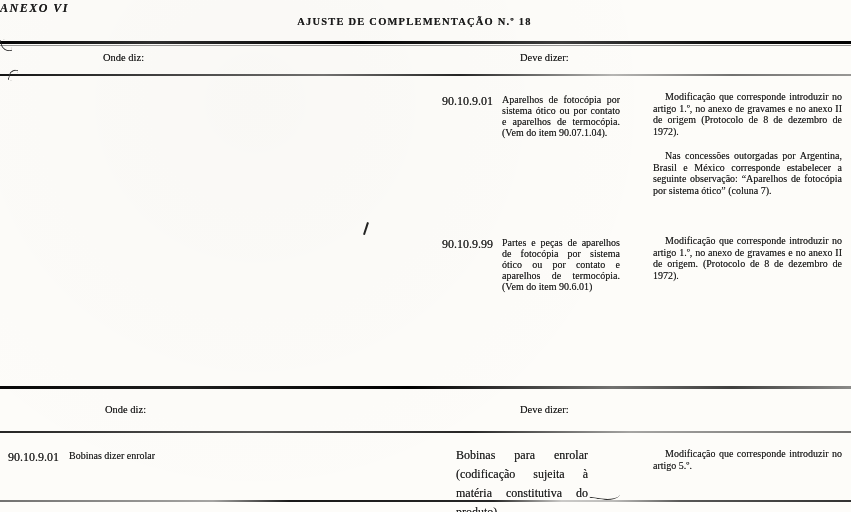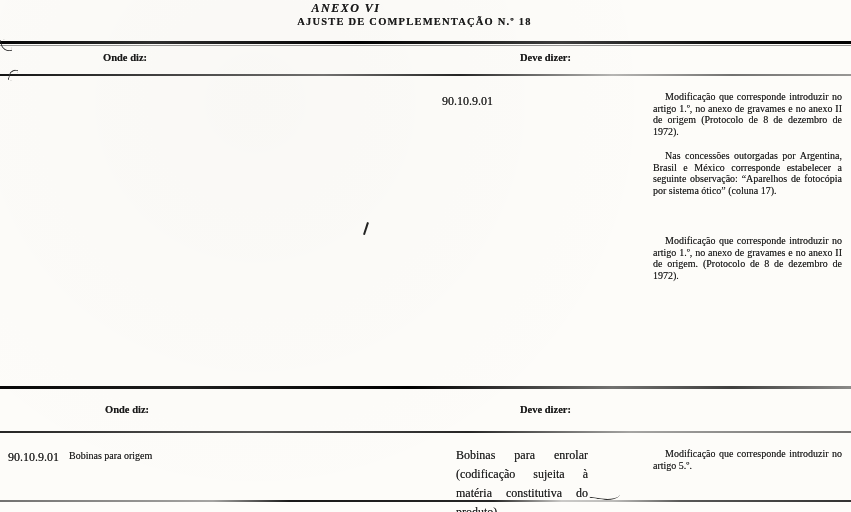--- a/index.html
+++ b/index.html
@@ -7,21 +7,21 @@
     width:851px;height:512px;
     background:#fdfcf9;
     font-family:"Liberation Serif","DejaVu Serif",serif;
     color:#1b1b1b;
     overflow:hidden;
   }
   .page{position:relative;width:851px;height:512px;background:
     radial-gradient(circle at 30% 20%, rgba(0,0,0,0.015), transparent 60%),
     #fdfcf9;}
   .doc-title{
-    position:absolute;top:1px;left:0;width:692px;text-align:center;
+    position:absolute;top:1px;left:0;width:692px;text-align:left;
     font-size:12px;font-weight:700;font-style:italic;letter-spacing:1.5px;
     text-shadow:0 0 0.6px rgba(0,0,0,.65);
   }
   .doc-subtitle{
     position:absolute;top:16px;left:0;width:829px;text-align:center;
     font-size:10.5px;font-weight:700;letter-spacing:1.2px;
     text-shadow:0 0 0.6px rgba(0,0,0,.6);
   }
   .rule{position:absolute;left:0;right:0;}
   .rule-a{top:41px;height:3px;
@@ -29,21 +29,21 @@
   .rule-a::after{content:"";position:absolute;left:0;right:0;top:4px;height:1px;background:rgba(0,0,0,.40);}
   .rule-b{top:74px;height:2px;
     background:linear-gradient(90deg,rgba(0,0,0,.92),rgba(0,0,0,.55) 38%,rgba(0,0,0,.85) 54%,rgba(0,0,0,.28) 72%,rgba(0,0,0,.55) 86%,rgba(0,0,0,.4));}
   .rule-c{top:386px;height:3px;
     background:linear-gradient(90deg,#080808,#1f1f1f 22%,#000 48%,rgba(0,0,0,.55) 72%,rgba(0,0,0,.75) 86%,rgba(0,0,0,.45));}
   .rule-d{top:431px;height:2px;
     background:linear-gradient(90deg,rgba(0,0,0,.85),rgba(0,0,0,.65) 30%,rgba(0,0,0,.85) 55%,rgba(0,0,0,.35) 74%,rgba(0,0,0,.55));}
   .rule-e{top:500px;height:2px;
     background:linear-gradient(90deg,rgba(0,0,0,.55),rgba(0,0,0,.35) 25%,rgba(0,0,0,.9) 34%,rgba(0,0,0,.85) 58%,rgba(0,0,0,.2) 66%,rgba(0,0,0,.25) 72%,rgba(0,0,0,.65) 80%,rgba(0,0,0,.8));}
   .hdr{
-    position:absolute;font-size:10.5px;font-weight:700;
+    position:absolute;font-size:10.5px;font-weight:400;
     text-shadow:0 0 0.5px rgba(0,0,0,.6);
   }
   .hdr-onde-1{left:103px;top:52px;}
   .hdr-deve-1{left:520px;top:52px;}
   .hdr-onde-2{left:105px;top:404px;}
   .hdr-deve-2{left:520px;top:404px;}
   .mid-block{position:absolute;left:442px;width:182px;display:flex;gap:9px;}
   .mid-r1{top:94px;}
   .mid-r2{top:237px;}
   .code{
@@ -93,40 +93,45 @@
 
   <div class="rule rule-a"></div>
 
   <span class="hdr hdr-onde-1">Onde diz:</span>
   <span class="hdr hdr-deve-1">Deve dizer:</span>
 
   <div class="rule rule-b"></div>
 
   <div class="mid-block mid-r1">
     <span class="code">90.10.9.01</span>
+    <div class="desc">Aparelhos de fotocópia por sistema ótico ou por contato e aparelhos de termocópia. (Vem do item 90.07.1.04).</div>
   </div>
   <div class="note-block nb-r1">
     <p class="note">Modificação que corresponde introduzir no artigo 1.º, no anexo de gravames e no anexo II de origem (Protocolo de 8 de dezembro de 1972).</p>
-    <p class="note">Nas concessões outorgadas por Argentina, Brasil e México corresponde estabelecer a seguinte observação: “Aparelhos de fotocópia por sistema ótico” (coluna 17).</p>
+    <p class="note">Nas concessões outorgadas por Argentina, Brasil e México corresponde estabelecer a seguinte observação: “Aparelhos de fotocópia por sistema ótico” (coluna 7).</p>
   </div>
 
+  <div class="mid-block mid-r2">
+    <span class="code">90.10.9.99</span>
+    <div class="desc">Partes e peças de aparelhos de fotocópia por sistema ótico ou por contato e aparelhos de termocópia. (Vem do item 90.6.01)</div>
+  </div>
   <div class="note-block nb-r2">
     <p class="note">Modificação que corresponde introduzir no artigo 1.º, no anexo de gravames e no anexo II de origem. (Protocolo de 8 de dezembro de 1972).</p>
   </div>
 
   <div class="rule rule-c"></div>
 
   <span class="hdr hdr-onde-2">Onde diz:</span>
   <span class="hdr hdr-deve-2">Deve dizer:</span>
 
   <div class="rule rule-d"></div>
 
   <div class="left-block">
     <span class="code">90.10.9.01</span>
-    <span>Bobinas para origem</span>
+    <span>Bobinas dizer enrolar</span>
   </div>
   <div class="mid-r3">Bobinas para enrolar (codificação sujeita à matéria constitutiva do produto)</div>
   <div class="note-block nb-r3">
     <p class="note">Modificação que corresponde introduzir no artigo 5.º.</p>
   </div>
 
   <div class="rule rule-e"></div>
 
   <div class="artifact art-curl-top"></div>
   <div class="artifact art-loop-mid"></div>

